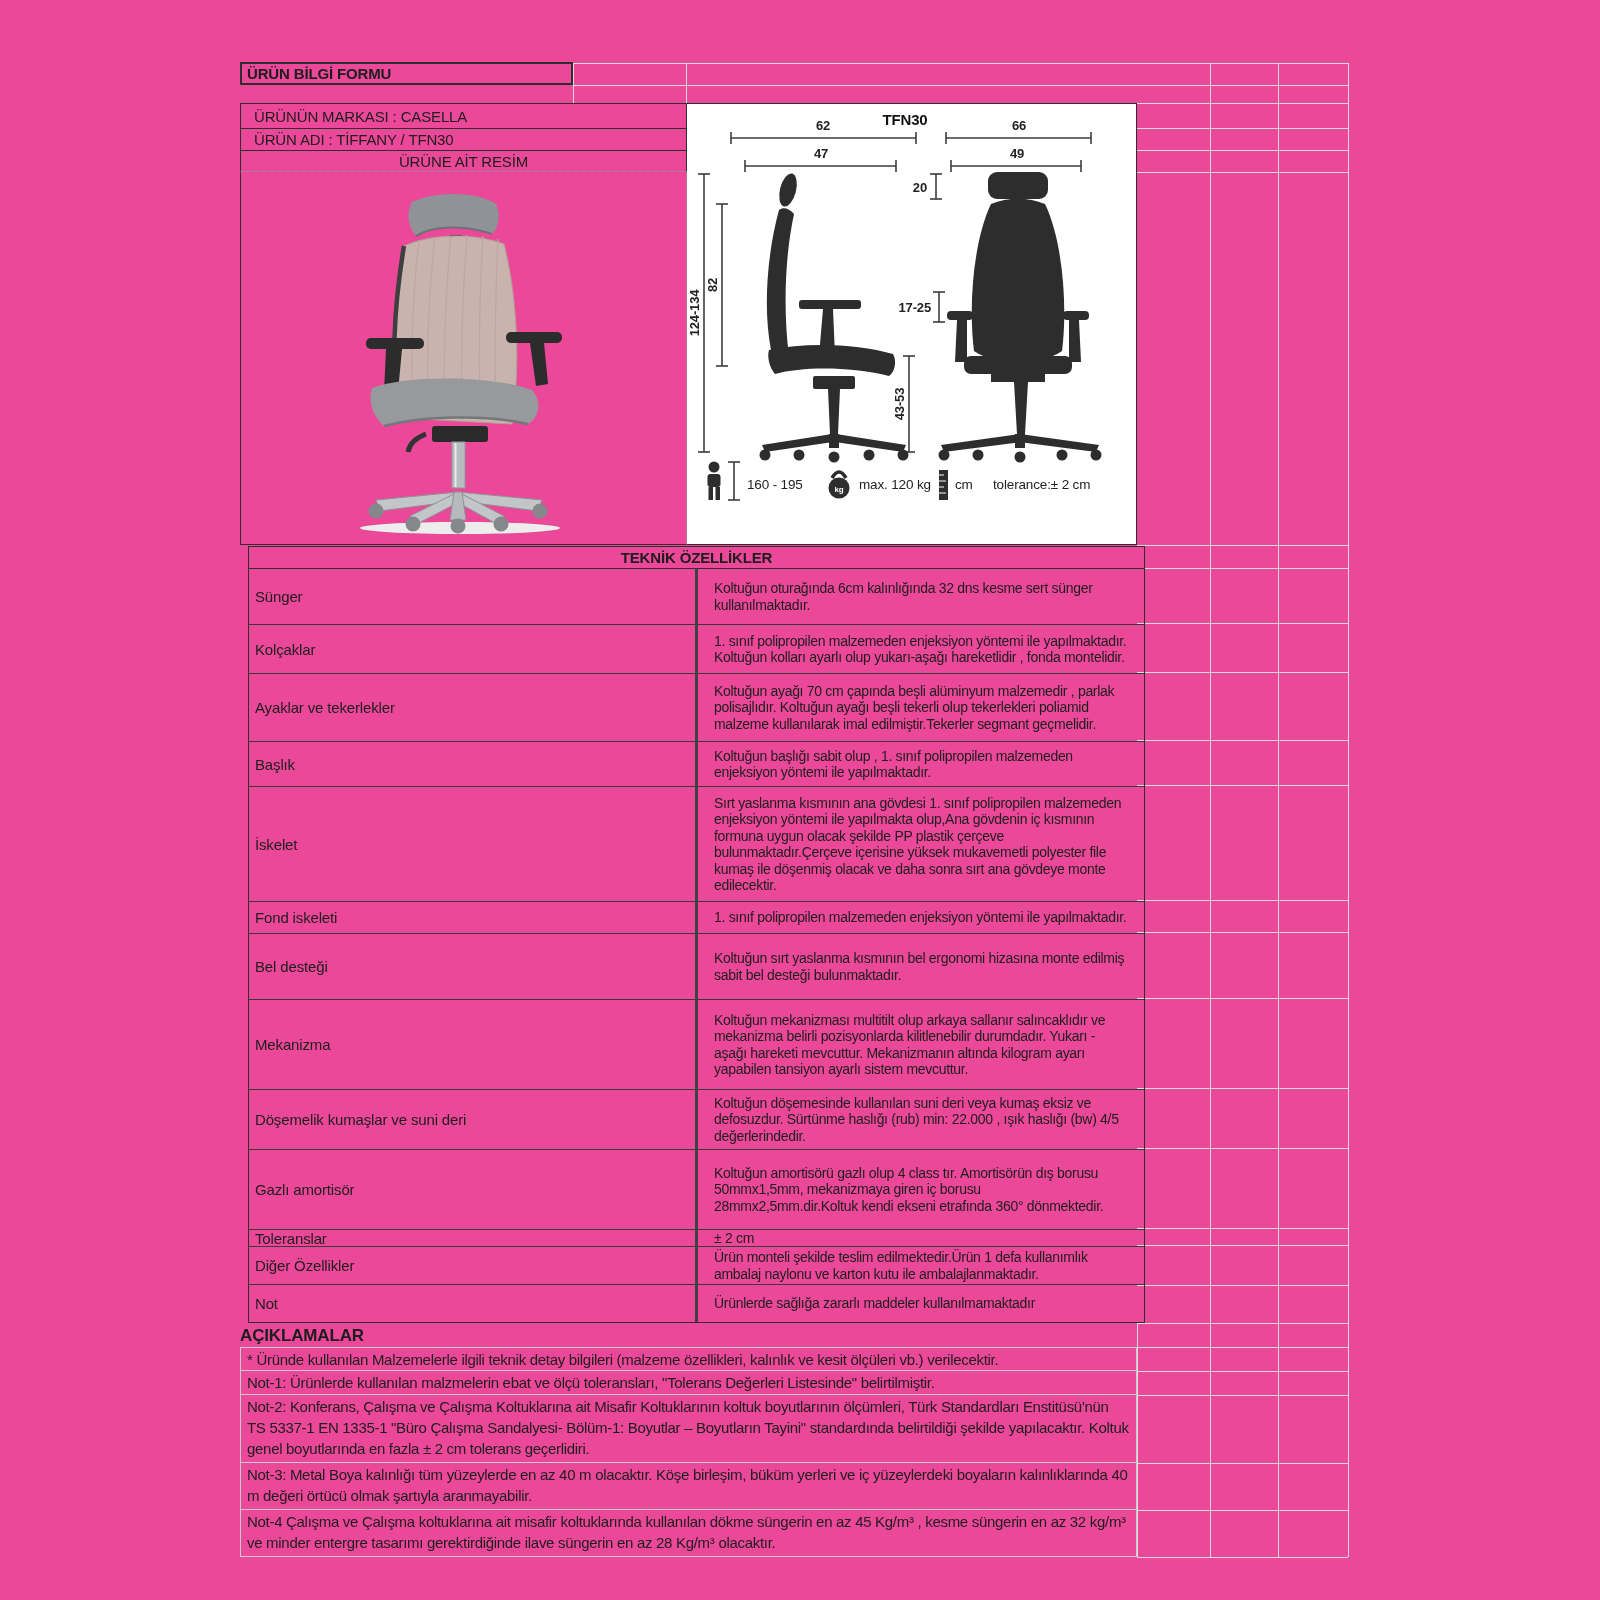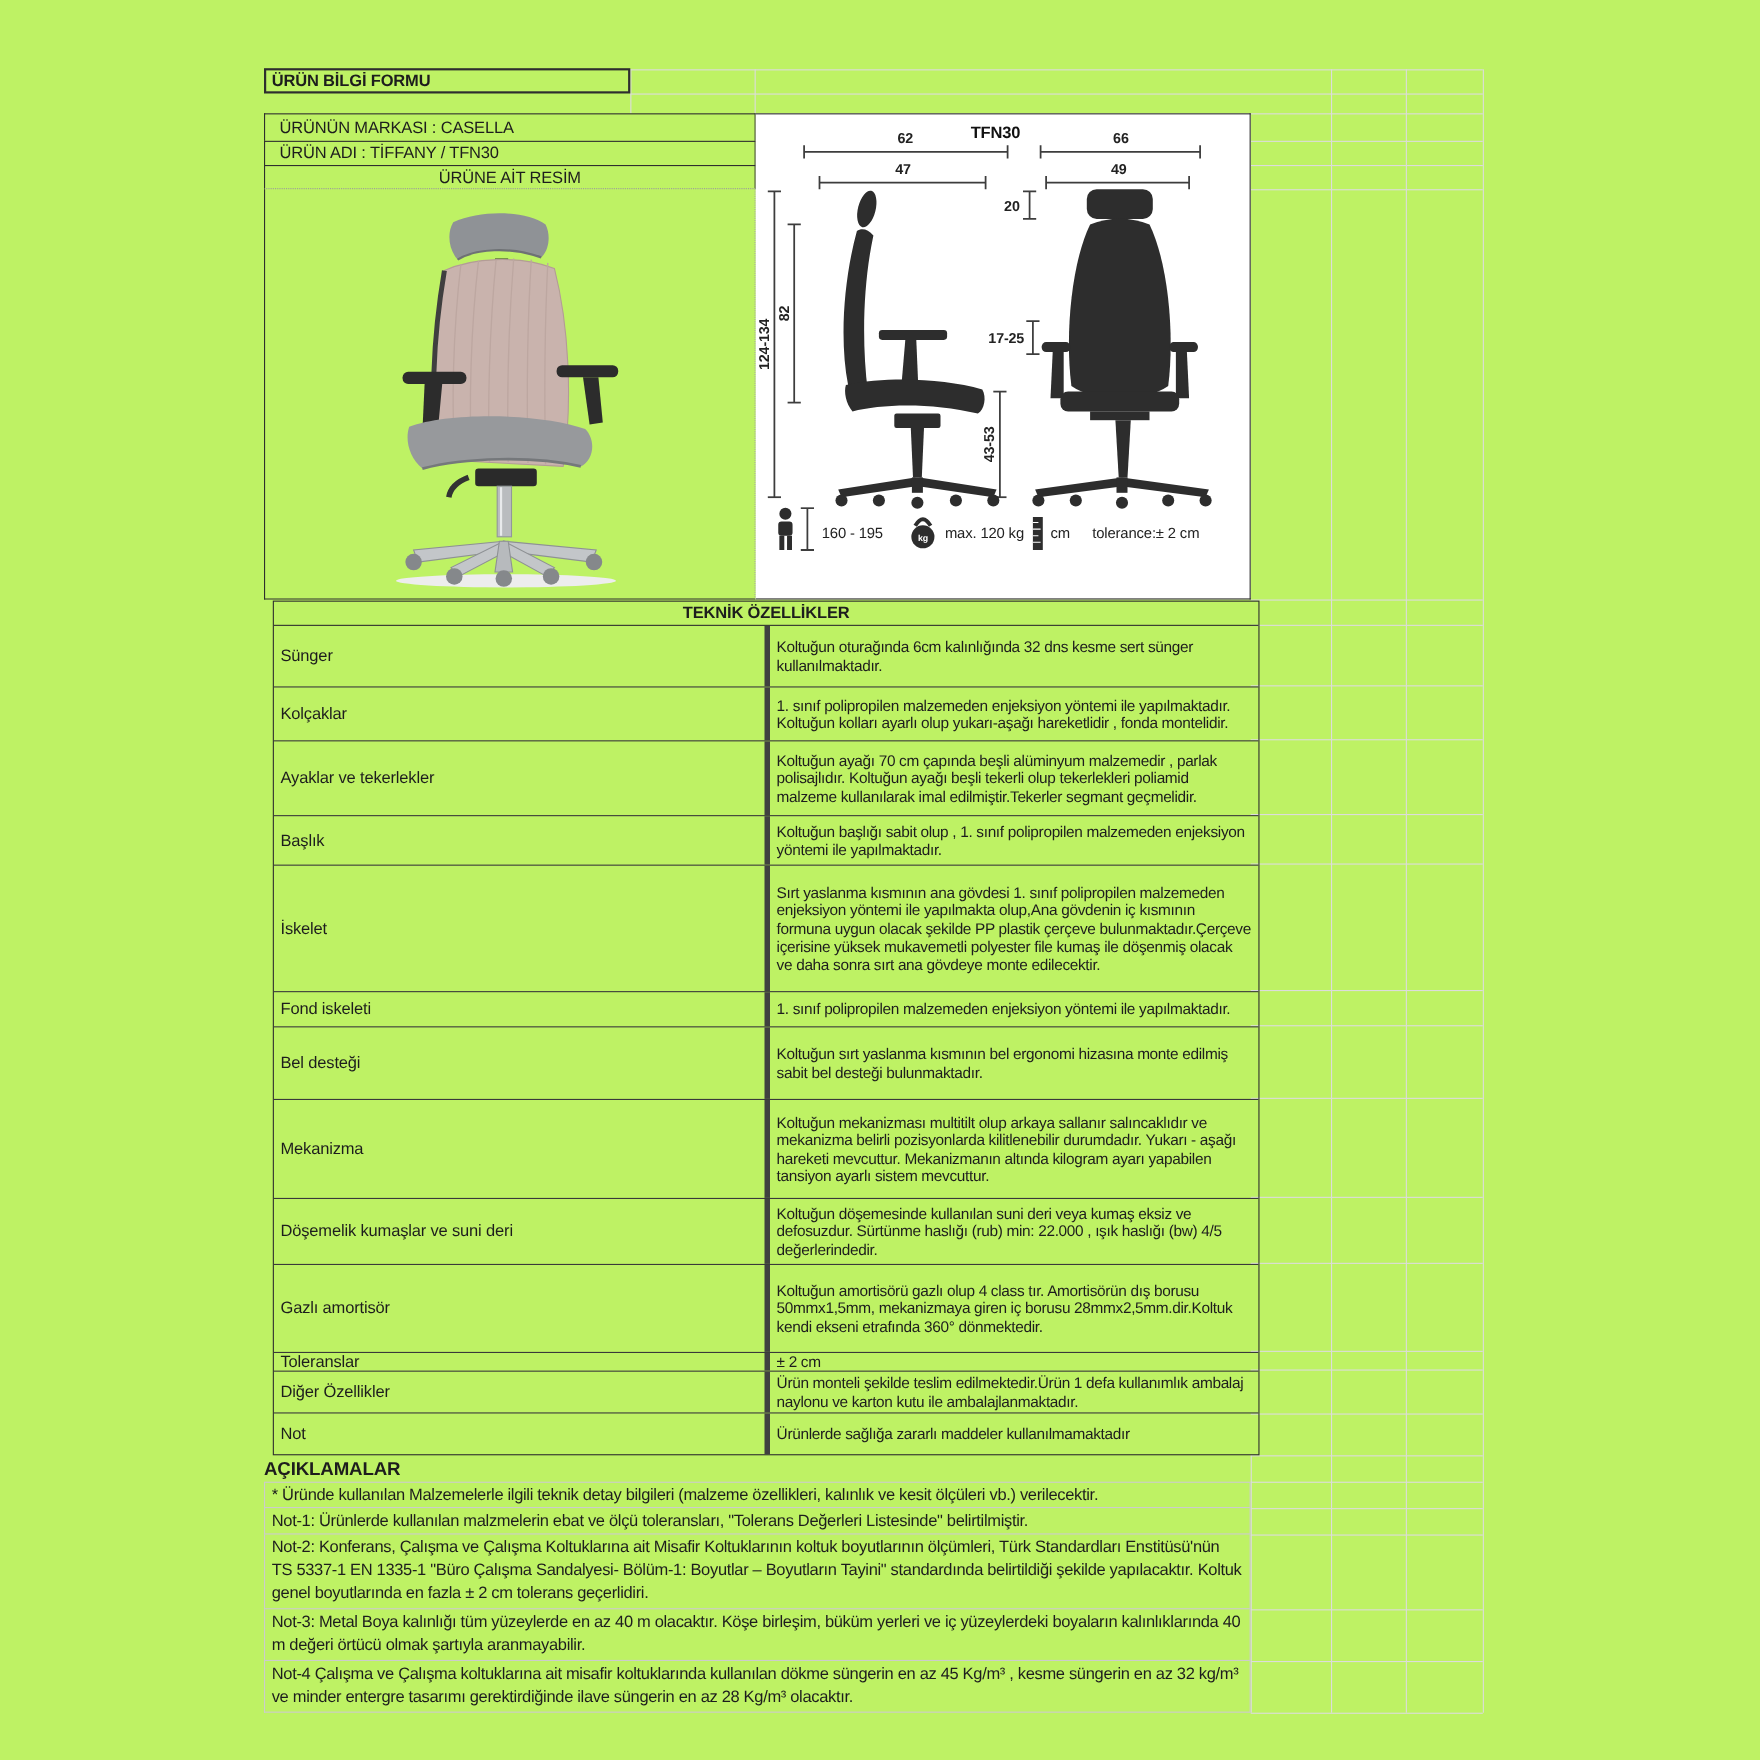--- a/index.html
+++ b/index.html
@@ -1,17 +1,17 @@
 <!DOCTYPE html>
 <html><head>
 <meta charset="utf-8">
 <style>
   html,body{margin:0;padding:0;background:#ffffff;}
   .page{
-    position:relative;width:1600px;height:1600px;background:#bef264;
+    position:relative;width:1600px;height:1600px;background:#ec4899;
     font-family:"Liberation Sans","DejaVu Sans",sans-serif;
     color:#1d1d1d;letter-spacing:-0.15px;overflow:hidden;
   }
   .gline{position:absolute;background:#dcdcdc;}
   .box{position:absolute;box-sizing:border-box;}
   .title-box{
     left:240px;top:62px;width:333px;height:23px;
     border:2px solid #2e2e2e;font-weight:bold;font-size:15px;
     display:flex;align-items:center;padding-left:5px;
   }
@@ -39,23 +39,23 @@
     display:flex;align-items:center;justify-content:center;
     border-bottom:1px solid #2e2e2e;
   }
   .spec-row{display:flex;box-sizing:border-box;border-top:1px solid #3a3a3a;}
   .spec-row:first-child{border-top:none;}
   .spec-label{
     width:446px;box-sizing:border-box;font-size:15px;
     display:flex;align-items:center;padding:1px 4px 1px 6px;
   }
   .spec-desc{
-    flex:1;box-sizing:border-box;border-left:5px solid #404040;
+    flex:1;box-sizing:border-box;border-left:3px solid #404040;
     font-size:14px;line-height:16.5px;display:flex;align-items:center;
-    padding:1px 6px;letter-spacing:-0.3px;overflow:hidden;
+    padding:1px 16px;letter-spacing:-0.3px;overflow:hidden;
   }
   .notes{left:240px;top:1325px;width:897px;}
   .notes-header{
     box-sizing:border-box;height:22px;font-weight:bold;font-size:17px;
     display:flex;align-items:center;
   }
   .note-item{
     box-sizing:border-box;border:1px solid #cccccc;border-top:1px solid #cccccc;
     font-size:15px;line-height:21px;padding:1px 6px;letter-spacing:-0.3px;overflow:hidden;
   }

